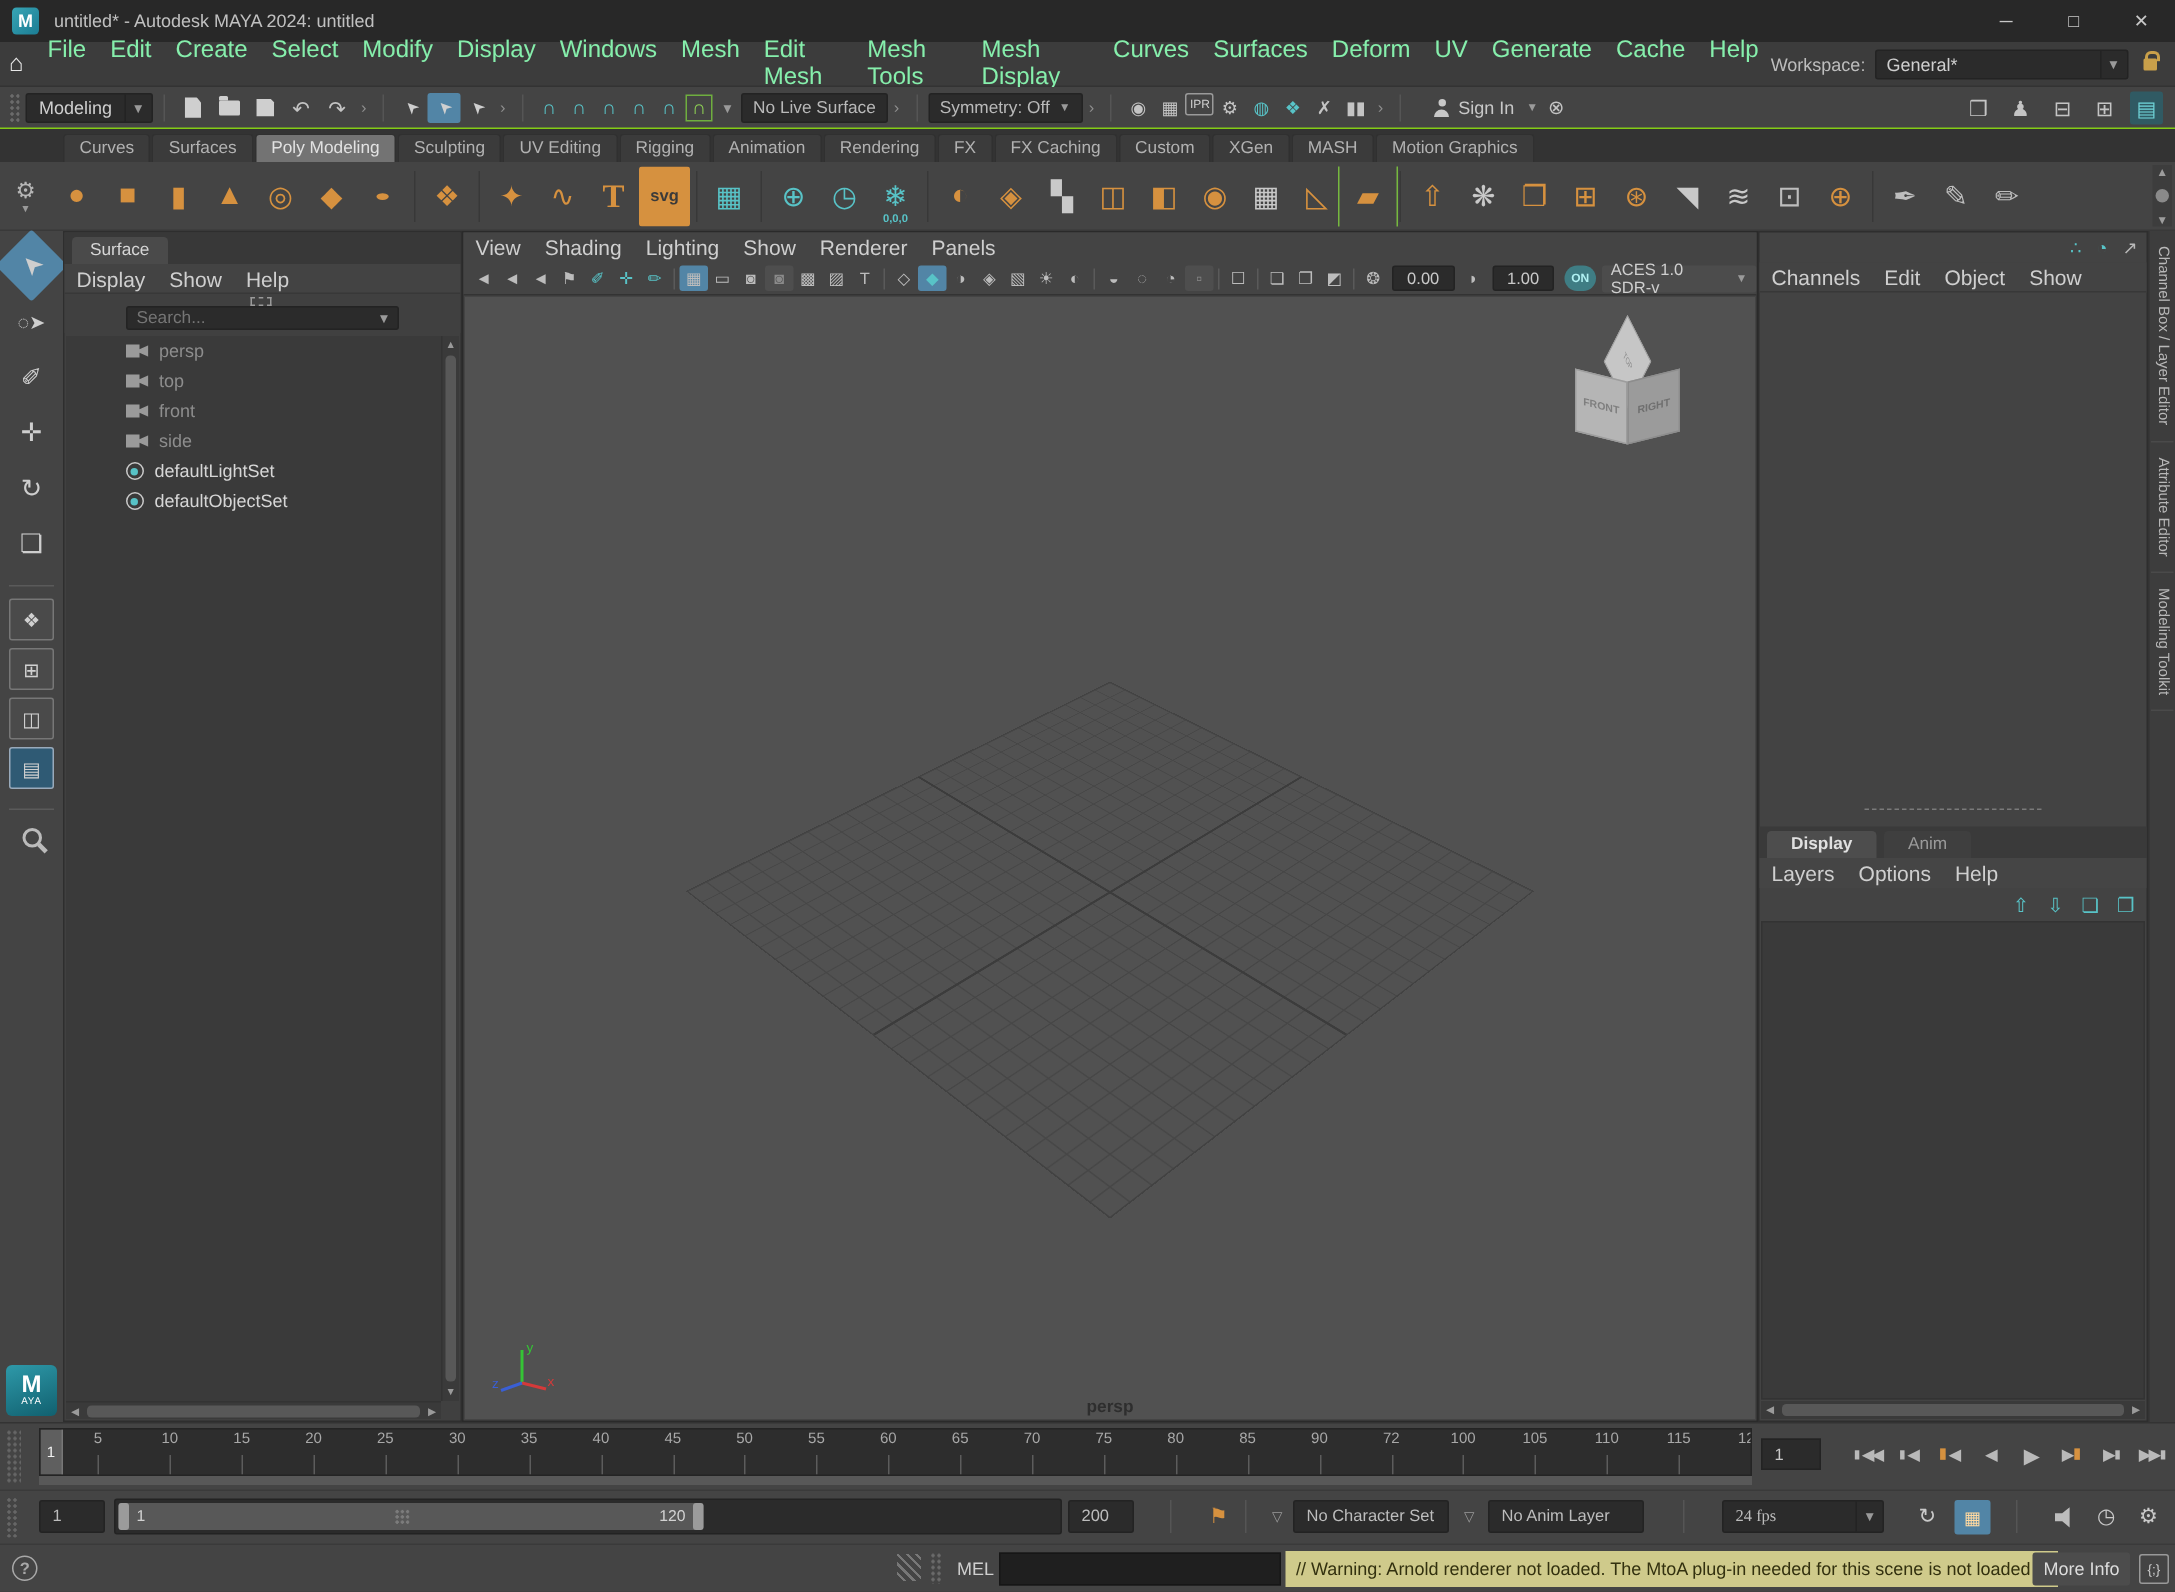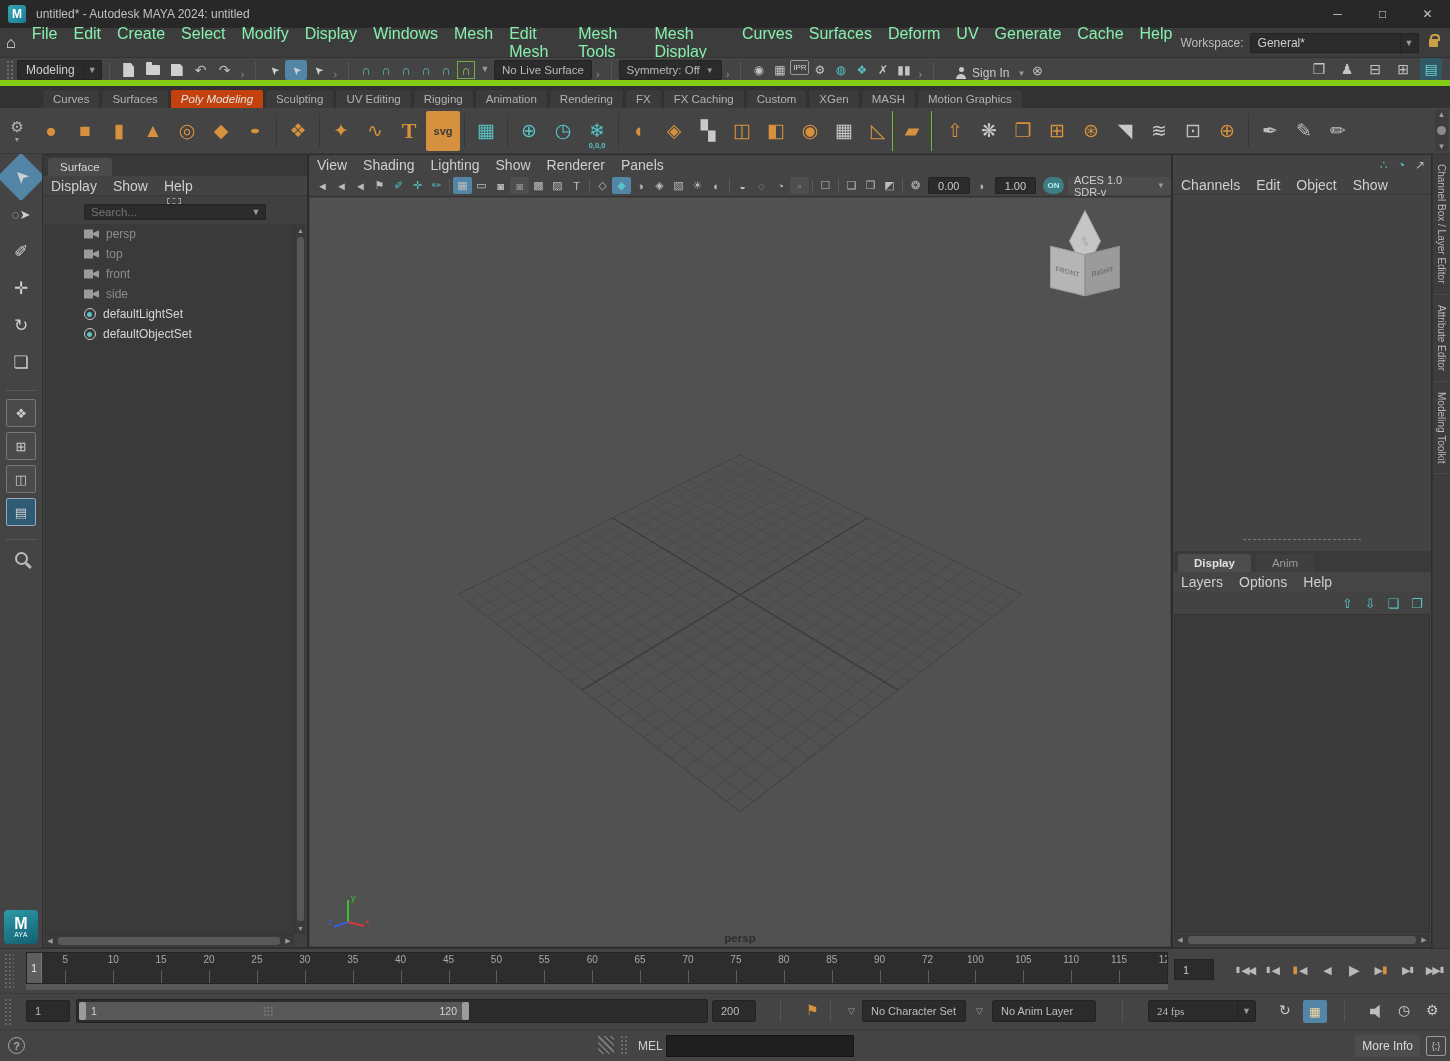--- a/index.html
+++ b/index.html
@@ -19,21 +19,21 @@
   .home-ic{font-size:16px;color:#e8e8e8;margin:0 8px 0 6px;}
   .menu-item{padding:0 8px;color:#86efac;font-size:16px;cursor:default;}
   .ws-label{margin-left:auto;color:#bdbdbd;}
   .ws-field{width:178px;height:20px;background:#2b2b2b;border:1px solid #232323;border-radius:2px;
     display:flex;align-items:center;margin:0 6px 0 6px;}
   .ws-field .val{flex:1;padding-left:7px;color:#cfcfcf;}
   .dd-arrow{width:18px;height:100%;display:flex;align-items:center;justify-content:center;color:#9a9a9a;font-size:9px;border-left:1px solid #232323;}
   .ic-lock{width:10px;height:8px;background:#c9a04a;border-radius:1px;position:relative;margin:0 12px 0 4px;}
   .ic-lock::before{content:"";position:absolute;top:-5px;left:1px;width:6px;height:5px;border:2px solid #c9a04a;border-bottom:none;border-radius:4px 4px 0 0;}
   
-  #statusline{height:28px;background:#444;display:flex;align-items:flex-end;border-bottom:6px solid #84cc16;padding-left:2px;overflow:hidden;}
+  #statusline{height:28px;background:#444;display:flex;align-items:center;border-bottom:1px solid #84cc16;padding-left:2px;overflow:hidden;}
   .grip{width:7px;height:20px;margin:0 4px;background-image:radial-gradient(#6b6b6b 1px,transparent 1.2px);background-size:4px 4px;}
   .dd-box{height:20px;background:#2b2b2b;border:1px solid #232323;border-radius:2px;display:flex;align-items:center;}
   .dd-box .val{padding:0 8px;color:#cfcfcf;font-size:12px;}
   .vsep{width:1px;height:18px;background:#555;margin:0 7px;}
   .collapse{color:#8f8f8f;font-size:11px;margin:0 4px;}
   .tbi{height:20px;min-width:20px;display:flex;align-items:center;justify-content:center;margin:0 2px;color:#c4c4c4;font-size:14px;border-radius:2px;}
   .ic-page{width:11px;height:14px;background:#cfcfcf;clip-path:polygon(0 0,70% 0,100% 30%,100% 100%,0 100%);}
   .ic-folder{width:14px;height:10px;background:#cfcfcf;border-radius:1px;position:relative;}
   .ic-folder::before{content:"";position:absolute;top:-3px;left:0;width:6px;height:3px;background:#cfcfcf;border-radius:1px 1px 0 0;}
   .ic-save{width:12px;height:12px;background:#cfcfcf;clip-path:polygon(0 0,78% 0,100% 22%,100% 100%,0 100%);}
@@ -47,21 +47,21 @@
   .rend-ic.t{color:#58c3c7;}
   .rend-ic.txt{font-size:8px;border:1px solid #9a9a9a;border-radius:2px;height:15px;width:19px;color:#d0d0d0;}
   .ic-person{width:12px;height:12px;position:relative;margin-right:5px;}
   .ic-person::before{content:"";position:absolute;top:0;left:3.5px;width:5px;height:5px;border-radius:50%;background:#c8c8c8;}
   .ic-person::after{content:"";position:absolute;bottom:0;left:1px;width:10px;height:5px;border-radius:5px 5px 0 0;background:#c8c8c8;}
   .right-ic{width:22px;height:22px;display:flex;align-items:center;justify-content:center;color:#c4c4c4;font-size:14px;margin-left:6px;border-radius:2px;}
   .right-ic.active-teal{background:#305a63;color:#6fd3d8;}
   
   #shelftabs{height:22px;background:#333;display:flex;align-items:flex-end;padding-left:42px;}
   .shelf-tab{padding:3px 10px 3px 10px;font-size:11.5px;color:#b2b2b2;background:#3b3b3b;border:1px solid #303030;border-bottom:none;border-radius:3px 3px 0 0;margin-right:1px;}
-  .shelf-tab.active{background:#c2410c;color:#e2e2e2;font-style:italic;}
+  .shelf-tab.active{background:#737373;color:#e2e2e2;}
   
   #shelf{height:46px;background:#444;display:flex;align-items:center;border-bottom:1px solid #393939;overflow:hidden;position:relative;}
   .shelf-gear{width:34px;display:flex;flex-direction:column;align-items:center;color:#b5b5b5;font-size:15px;}
   .shelf-gear .sm{font-size:7px;color:#9a9a9a;}
   .shelf-it{width:34px;height:40px;display:flex;align-items:center;justify-content:center;font-size:19px;position:relative;flex:0 0 auto;}
   .shelf-it.sep{width:9px;}
   .shelf-it.sep::before{content:"";width:1px;height:34px;background:#383838;}
   .shelf-it .sub{position:absolute;bottom:1px;left:0;right:0;text-align:center;font-size:7.5px;color:#58c3c7;font-weight:bold;}
   .orange{color:#d6913f;}
   .teal{color:#58c3c7;}
@@ -1147,15 +1147,16 @@
 </div>
 
 <div id="cmdline" class="row">
   <span class="help-ic">?</span>
   <span class="resize-grip"></span>
   <span class="cmd-grip"></span>
   <span class="mel-label">MEL</span>
   <div class="cmd-input">
     <input style="">
   </div>
+  <div class="warning">// Warning: Arnold renderer not loaded. The MtoA plug-in needed for this scene is not loaded</div>
   <div class="more-info">More Info</div>
   <div class="script-ic">{;}</div>
 </div>
 
 </body></html>

